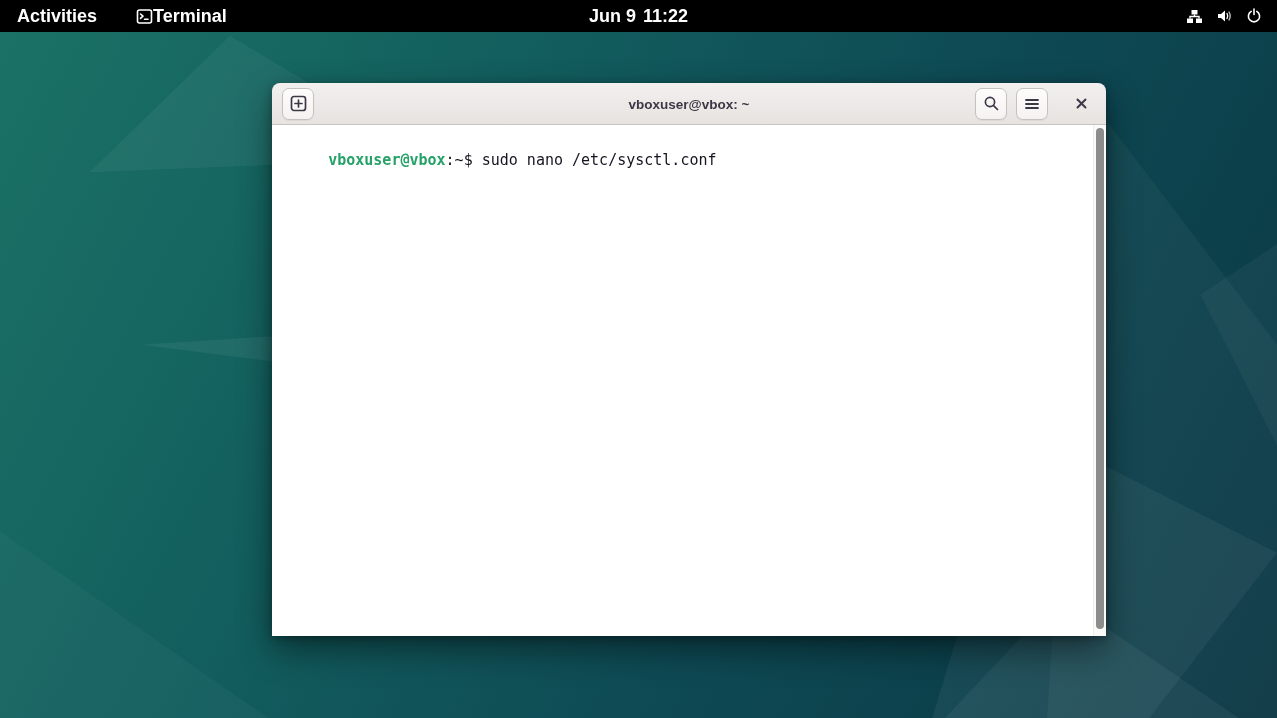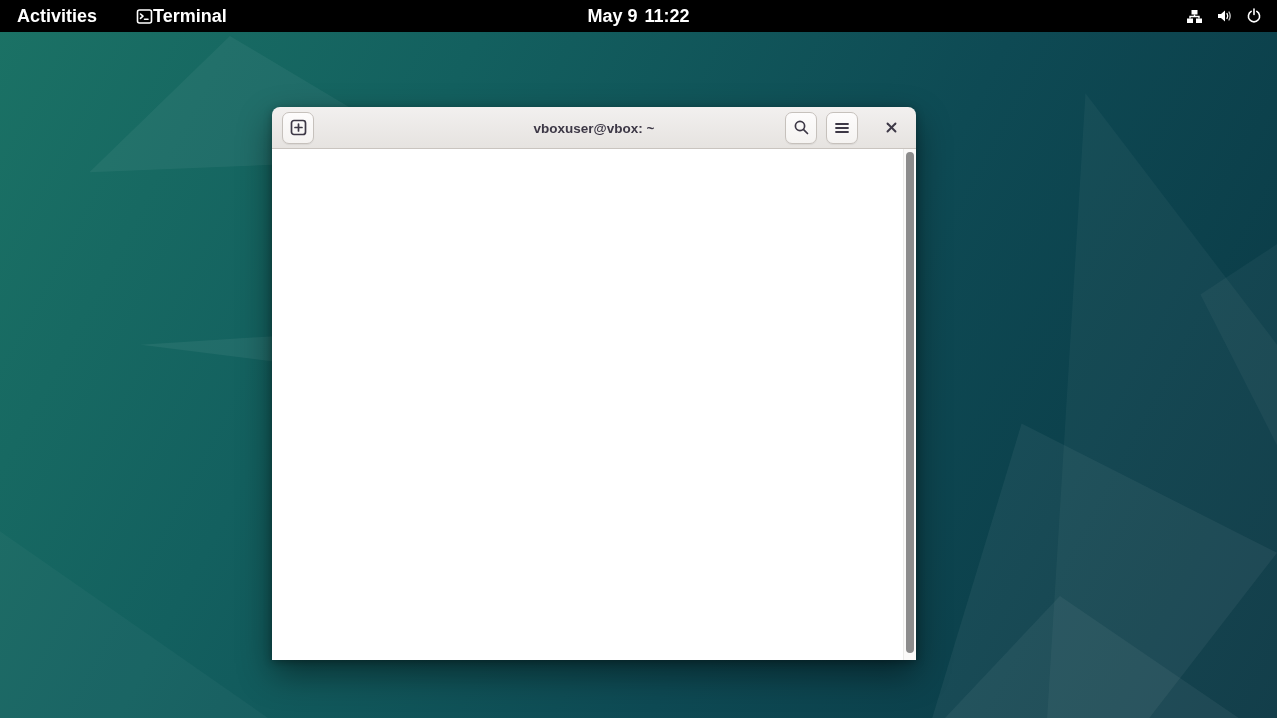--- a/index.html
+++ b/index.html
@@ -47,26 +47,26 @@
     height: 100%; display: flex; align-items: center; gap: 7px; cursor: pointer;
   }
   .tb-status {
     margin-left: auto; height: 100%;
     display: flex; align-items: center; gap: 13px; padding: 0 15px; cursor: pointer;
   }
   .tb-status svg { display: block; }
 
   
   .window {
-    position: absolute; left: 272px; top: 83px; width: 644px; height: 553px;
+    position: absolute; left: 272px; top: 83px; width: 834px; height: 553px;
     border-radius: 8px 8px 0 0;
     box-shadow: 0 14px 34px rgba(0,0,0,0.45), 0 2px 8px rgba(0,0,0,0.3);
     z-index: 20;
     overflow: hidden;
-    display: flex; flex-direction: column; margin-top: 24px;
+    display: flex; flex-direction: column;
   }
   .headerbar {
     height: 42px; flex: 0 0 42px;
     background: linear-gradient(#f2f0ef, #e6e3e0);
     border-bottom: 1px solid #c9c4bf;
     position: relative;
     display: flex; align-items: center;
     padding: 0 10px;
   }
   .hb-title {
@@ -138,21 +138,21 @@
       <svg width="17" height="17" viewBox="0 0 17 17">
         <rect x="1.5" y="2" width="14" height="13" rx="2" fill="none" stroke="#ffffff" stroke-width="1.6"></rect>
         <path d="M4.5 6 L7 8.2 L4.5 10.4" fill="none" stroke="#ffffff" stroke-width="1.6" stroke-linecap="round" stroke-linejoin="round"></path>
         <line x1="8.5" y1="11.2" x2="12" y2="11.2" stroke="#ffffff" stroke-width="1.6" stroke-linecap="round"></line>
       </svg>
     </span>
     <span>Terminal</span>
   </div>
 
   <div class="tb-clock">
-    <span>May 9</span>
+    <span>Jun 9</span>
     <span>11:22</span>
   </div>
 
   <div class="tb-status">
     <span>
       <svg width="17" height="15" viewBox="0 0 17 15">
         <rect x="5.5" y="1" width="6" height="4.5" fill="#ffffff"></rect>
         <rect x="1" y="9.5" width="6" height="4.5" fill="#ffffff"></rect>
         <rect x="10" y="9.5" width="6" height="4.5" fill="#ffffff"></rect>
         <path d="M8.5 5.5 V7.5 M4 9.5 V7.5 H13 V9.5" fill="none" stroke="#ffffff" stroke-width="1.4"></path>
@@ -211,18 +211,21 @@
           <svg width="13" height="13" viewBox="0 0 13 13">
             <line x1="2.5" y1="2.5" x2="10.5" y2="10.5" stroke="#3d3846" stroke-width="1.9" stroke-linecap="round"></line>
             <line x1="10.5" y1="2.5" x2="2.5" y2="10.5" stroke="#3d3846" stroke-width="1.9" stroke-linecap="round"></line>
           </svg>
         </span>
       </button>
     </div>
   </div>
 
   <div class="term-body">
+    <div class="term-text">
+      <span class="prompt-user">vboxuser@vbox</span><span>:~$ </span><span>sudo nano /etc/sysctl.conf</span>
+    </div>
 
     <div class="scrollbar">
       <div class="scroll-thumb"></div>
     </div>
   </div>
 </div>
 
 </body></html>

